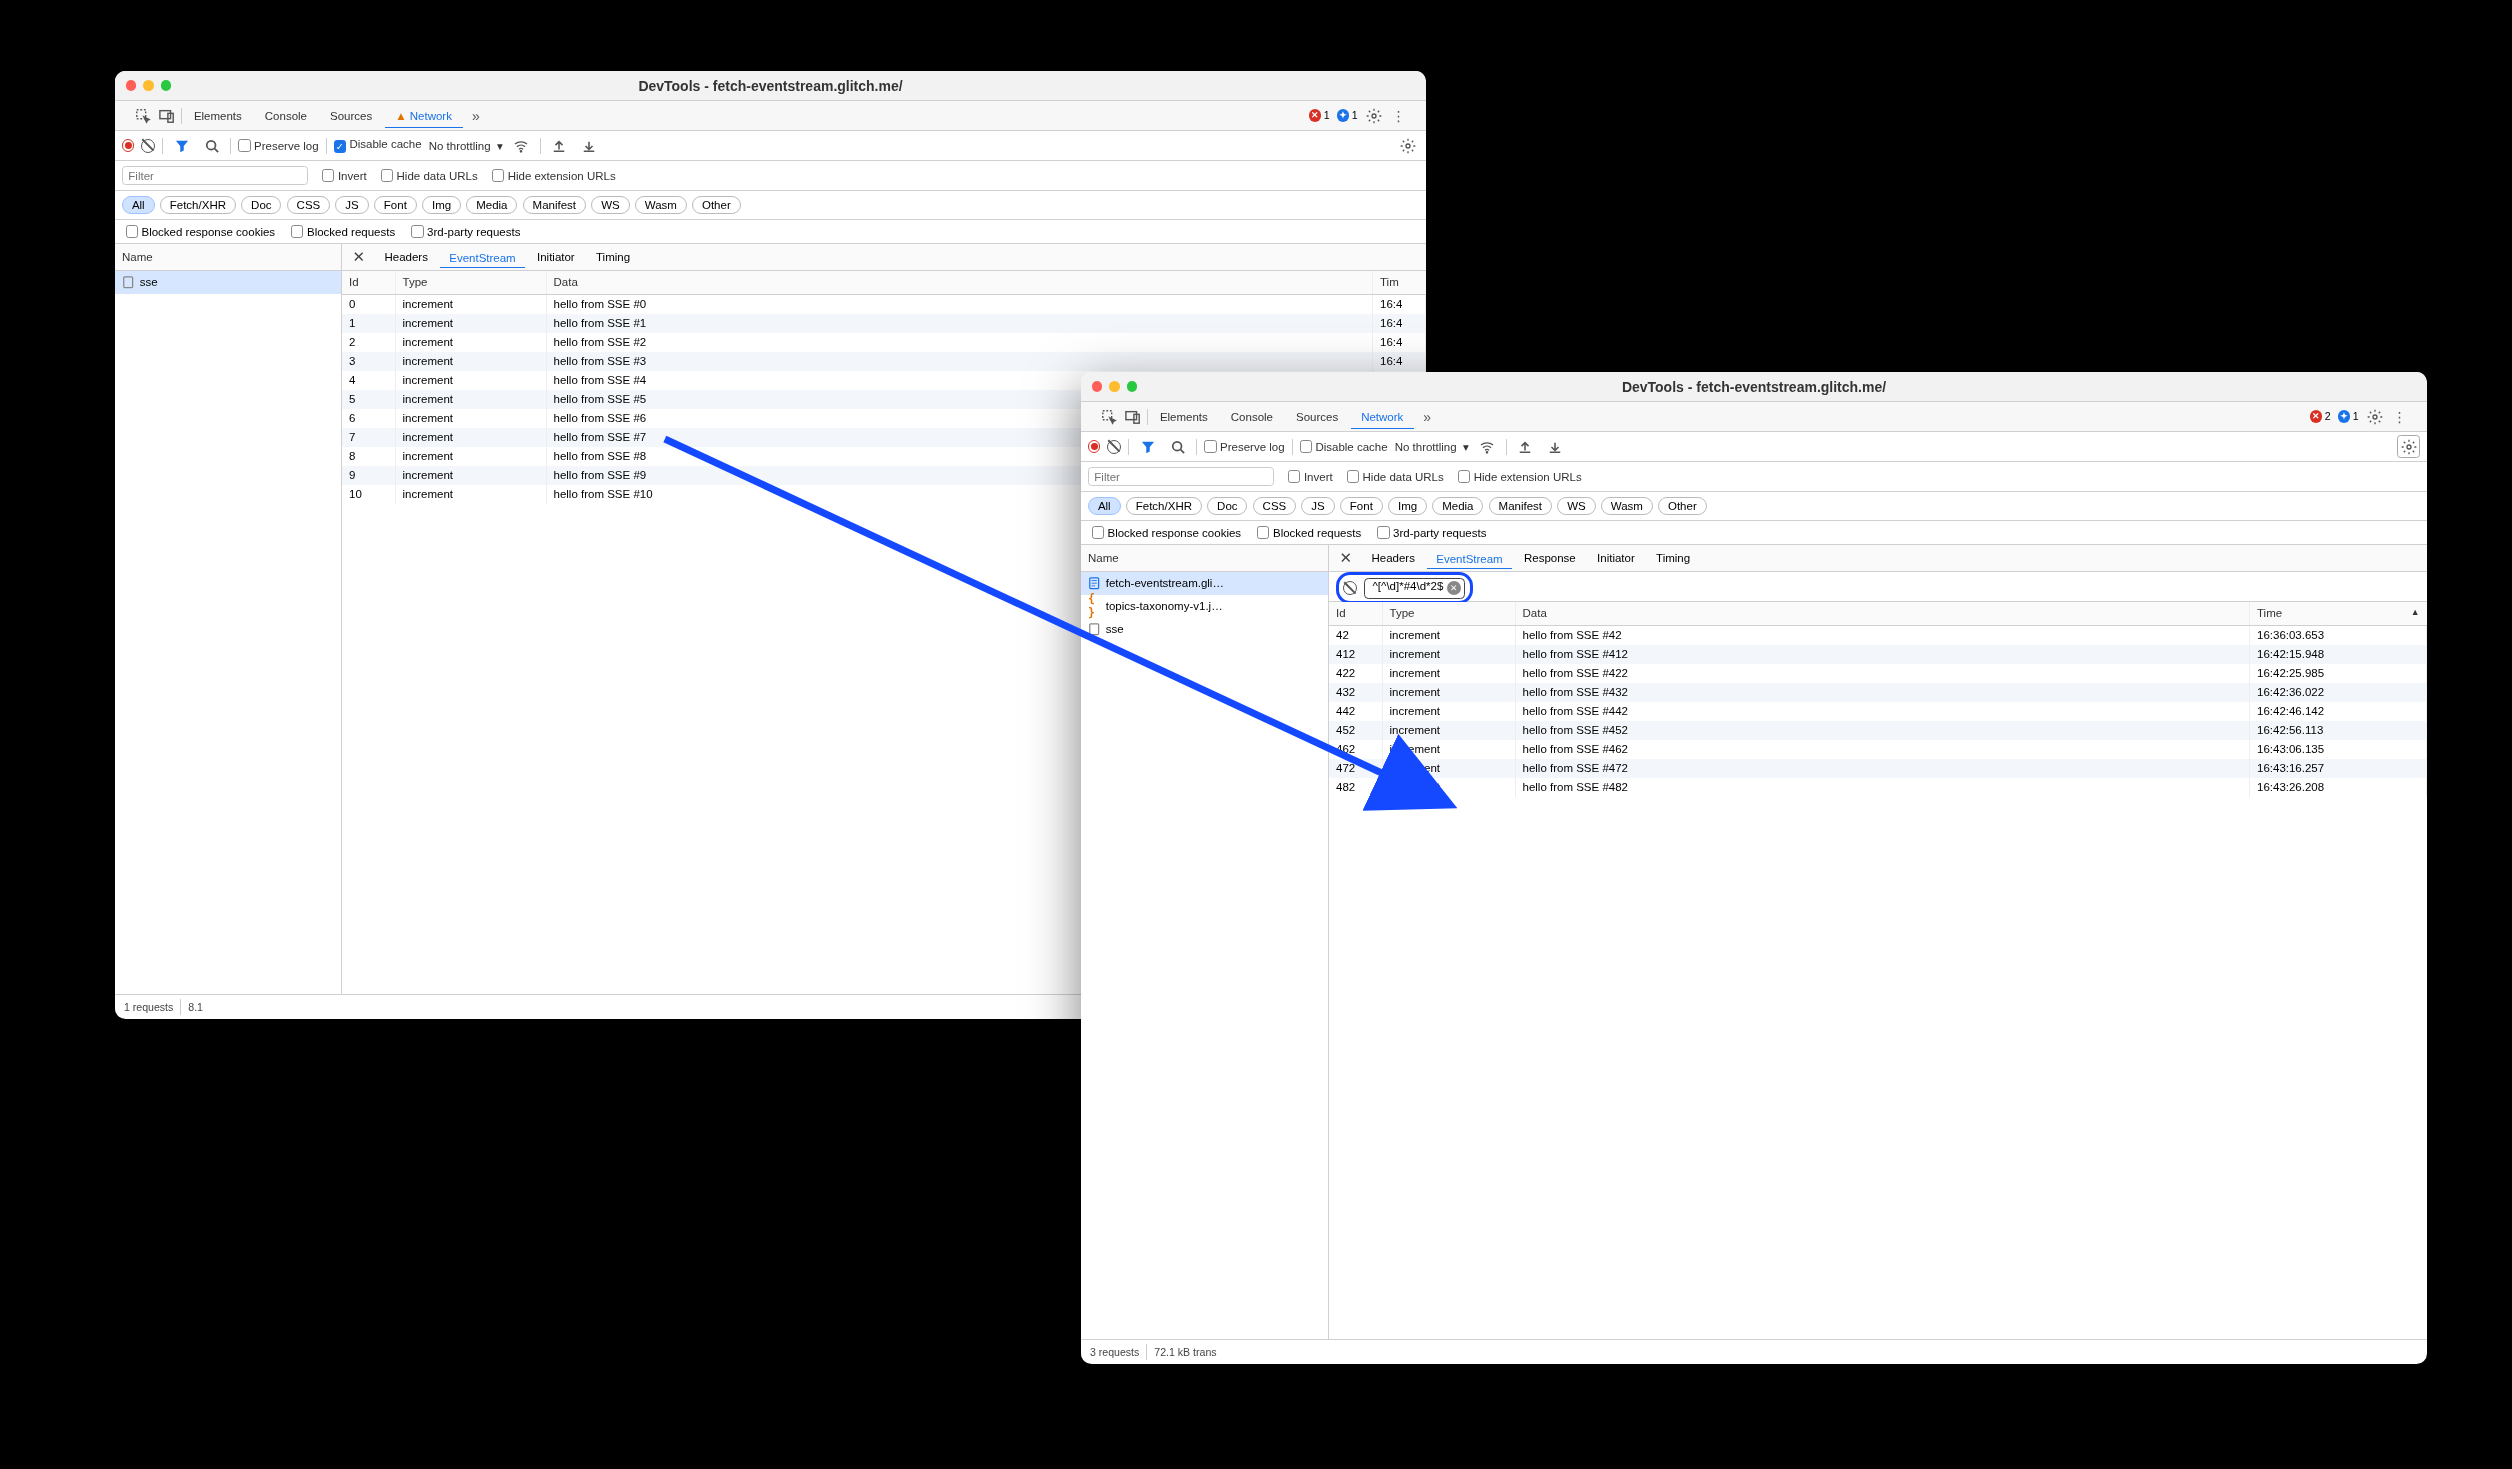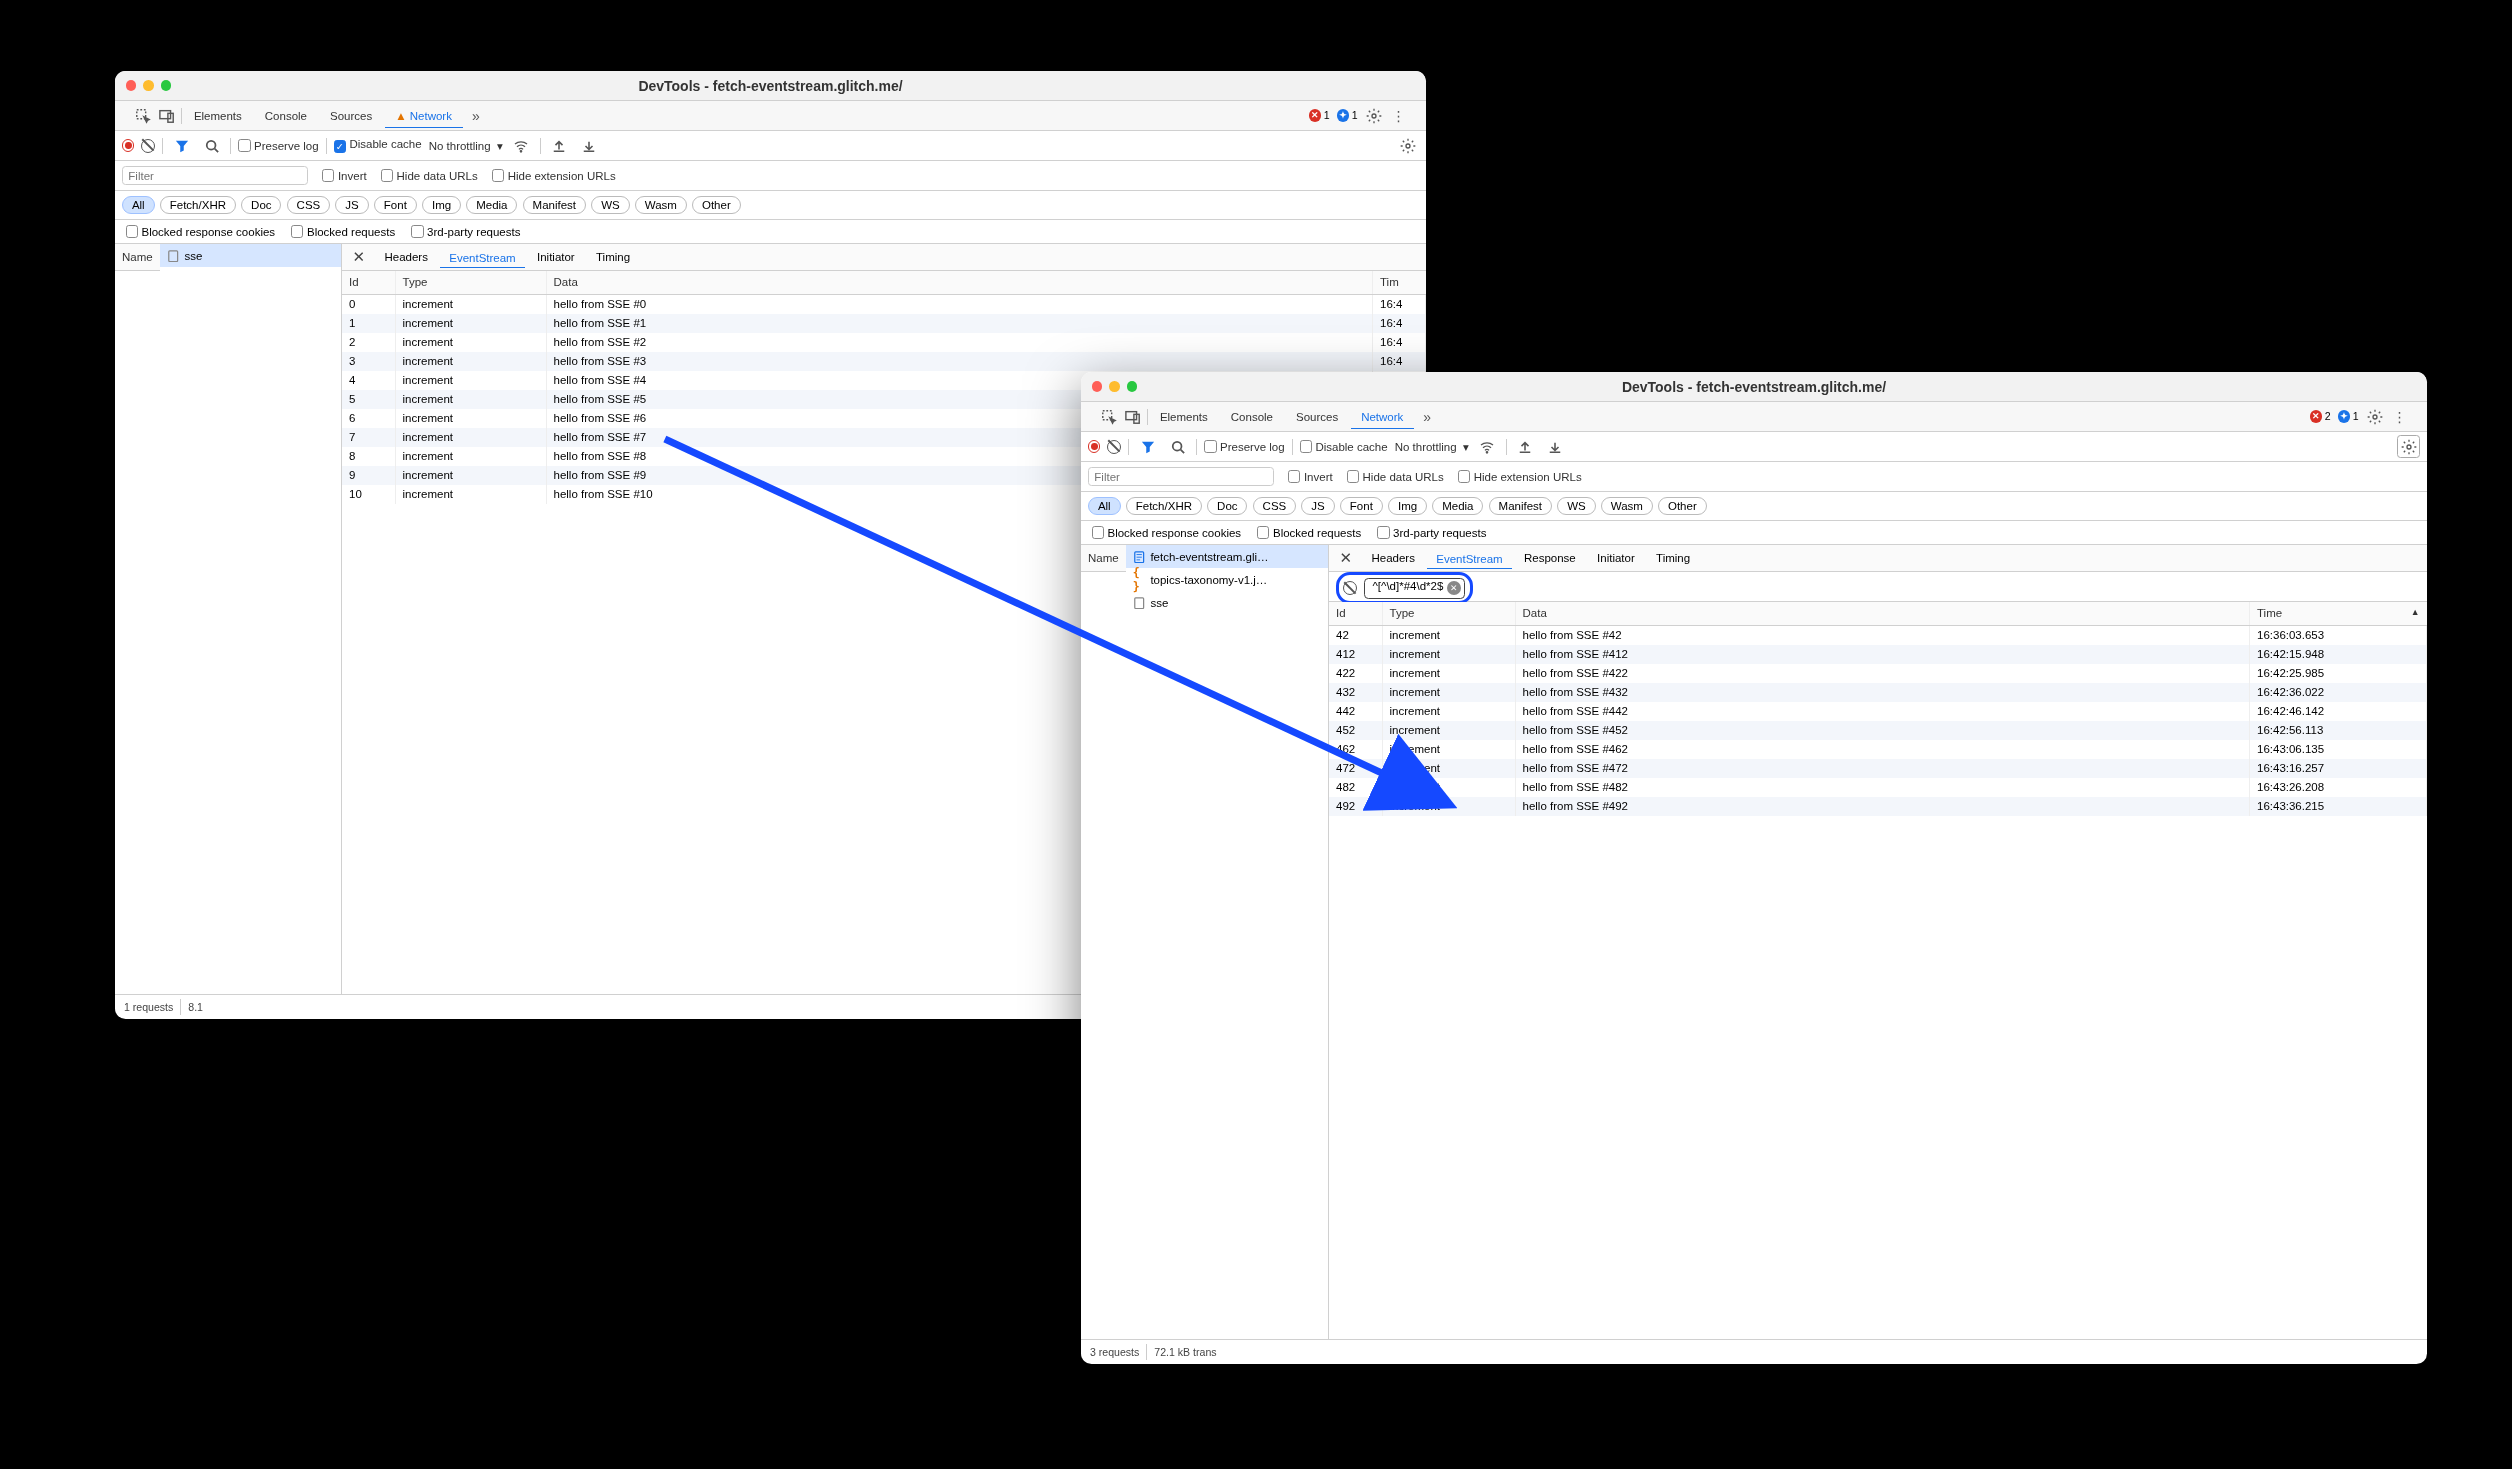--- a/index.html
+++ b/index.html
@@ -28,21 +28,21 @@
   .noentry::after { content: ''; position: absolute; width: 16px; height: 1.8px; background: #555; top: 4.4px; left: -2.7px; transform: rotate(45deg); }
   .funnel { color: #1a73e8; }
   .chk { width: 12.4px; height: 12.4px; border: 0.9px solid #888; border-radius: 2.7px; display: inline-flex; align-items: center; justify-content: center; margin-right: 3.5px; vertical-align: -1.8px; }
   .chk.on { background: #1a73e8; border-color: #1a73e8; color: #fff; font-size: 9.7px; }
   .filt-input { border: 0.9px solid #ccc; border-radius: 3.5px; padding: 1.8px 5.3px; font-size: 11.5px; color: #888; width: 186px; height: 19.5px; }
   .pills { display: flex; flex-wrap: wrap; gap: 5.3px; padding: 5.3px 7px; border-bottom: 0.9px solid #d0d0d0; align-items: center; font-size: 11.5px; }
   .pill { border: 0.9px solid #bbb; border-radius: 12.4px; padding: 1.8px 8.9px; font-size: 11.5px; cursor: pointer; }
   .pill.active { background: #cfe2ff; border-color: #9ec1ff; }
   .chk-row { display: flex; gap: 16px; padding: 5.3px 10.6px; border-bottom: 0.9px solid #d0d0d0; font-size: 11.5px; align-items: center; }
   .content { flex: 1; display: flex; min-height: 0; }
-  .namecol { width: 174px; border-right: 0.9px solid #d0d0d0; display: flex; flex-direction: row; }
+  .namecol { width: 174px; border-right: 0.9px solid #d0d0d0; display: flex; flex-direction: column; }
   .colhdr { height: 26.6px; border-bottom: 0.9px solid #d0d0d0; display: flex; align-items: center; padding: 0 7px; font-size: 11.5px; color: #333; background: #fafafa; }
   .req { height: 23px; display: flex; align-items: center; gap: 5.3px; padding: 0 7px; font-size: 11.5px; }
   .req.sel { background: #d6e6ff; }
   .req-ico { width: 12.4px; height: 12.4px; display: inline-flex; align-items: center; justify-content: center; }
   .status { height: 25px; border-top: 0.9px solid #d0d0d0; display: flex; align-items: center; padding: 0 8.9px; font-size: 10.6px; color: #444; gap: 7px; }
   .detail { flex: 1; display: flex; flex-direction: column; min-width: 0; }
   .dtabs { height: 26.6px; border-bottom: 0.9px solid #d0d0d0; display: flex; align-items: center; padding: 0 3.5px; gap: 3.5px; font-size: 11.5px; background: #fafafa; }
   .dtab { padding: 5.3px 8.9px; cursor: pointer; }
   .dtab.active { color: #1a73e8; border-bottom: 1.8px solid #1a73e8; padding-bottom: 3.5px; }
   .xbtn { font-size: 15px; padding: 0 7px; cursor: pointer; color: #444; }
@@ -520,26 +520,20 @@
               <td>increment</td>
               <td>hello from SSE #472</td>
               <td>16:43:16.257</td>
             </tr>
             <tr>
               <td>482</td>
               <td>increment</td>
               <td>hello from SSE #482</td>
               <td>16:43:26.208</td>
             </tr>
-            <tr>
-              <td>492</td>
-              <td>increment</td>
-              <td>hello from SSE #492</td>
-              <td>16:43:36.215</td>
-            </tr>
           </tbody>
       </table>
     </div>
   </div>
 
   <div class="status">
     <span>3 requests</span>
     <div class="divider"></div>
     <span>72.1 kB trans</span>
   </div>

